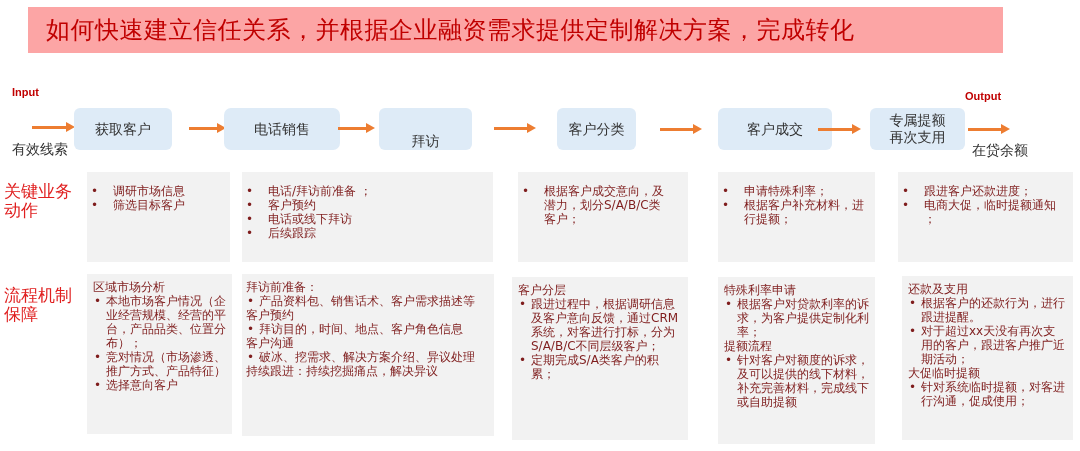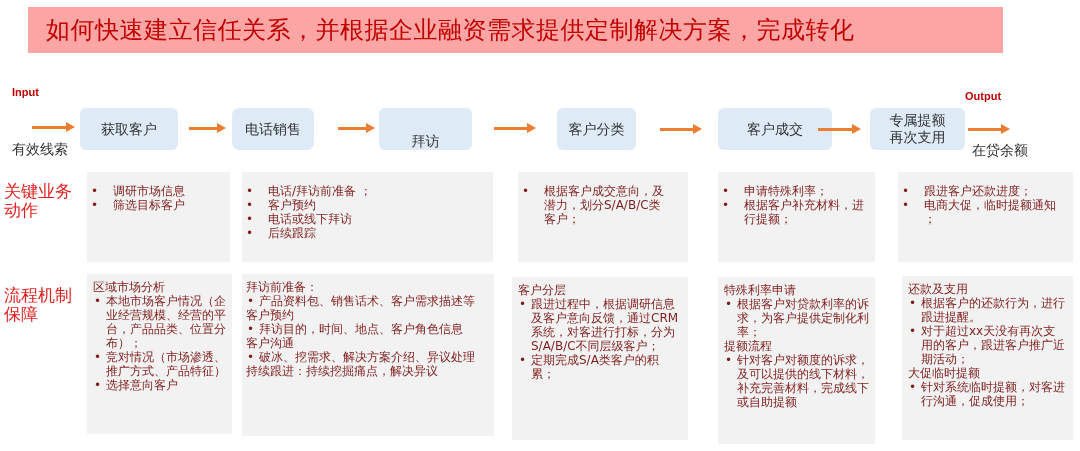--- a/index.html
+++ b/index.html
@@ -54,26 +54,26 @@
 <body>
 
 <div class="banner">
   <span class="banner-text">如何快速建立信任关系，并根据企业融资需求提供定制解决方案，完成转化</span>
 </div>
 
 <div class="io-label" style="left:12px; top:86px;">Input</div>
 <div class="arrow" style="left:32px; top:126px; width:36px;"></div>
 <div class="io-sub" style="left:12px; top:141px;">有效线索</div>
 
-<div class="step" style="left:80px; width:98px;">
+<div class="step" style="left:74px; width:98px;">
   <span>获取客户</span>
 </div>
 <div class="arrow" style="left:189px; top:127px; width:30px;"></div>
 
-<div class="step" style="left:232px; width:82px;border-radius:7px;">
+<div class="step" style="left:224px; width:116px;border-radius:7px;">
   <span>电话销售</span>
 </div>
 <div class="arrow" style="left:338px; top:127px; width:30px;"></div>
 
 <div class="step" style="left:379px; width:93px;align-items:flex-end;">
   <span>拜访</span>
 </div>
 <div class="arrow" style="left:494px; top:127px; width:35px;"></div>
 
 <div class="step" style="left:557px; width:79px;">

